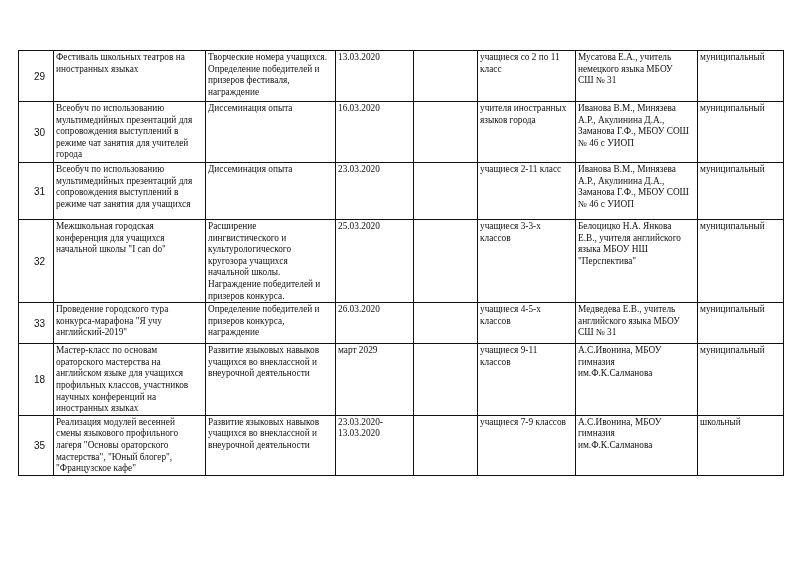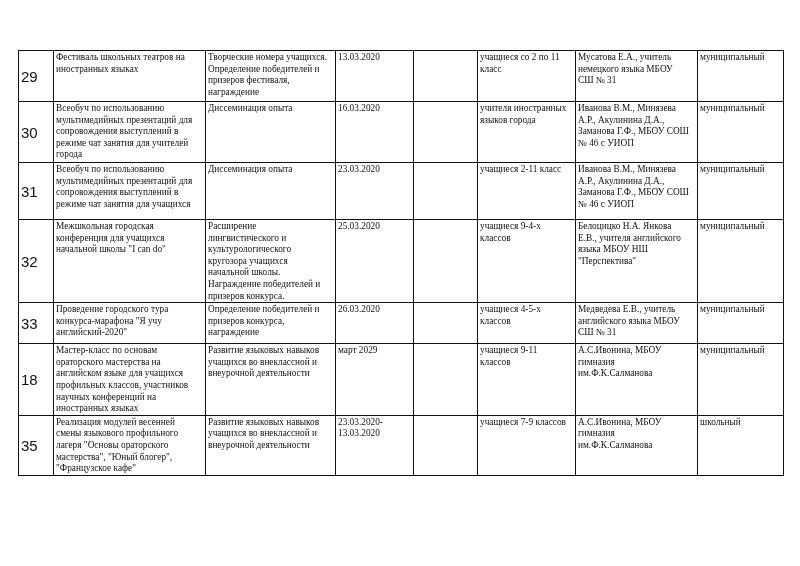--- a/index.html
+++ b/index.html
@@ -14,22 +14,22 @@
     }
     table.doc td {
       border: 1.5px solid #111;
       vertical-align: top;
       font-size: 9.3px;
       line-height: 11.6px;
       padding: 1px 8px 0 2px;
       word-wrap: break-word;
     }
     table.doc td.num {
-      vertical-align: middle; text-align: left;
-      font-family: "Liberation Sans", sans-serif; font-size: 15px;
+      vertical-align: middle; text-align: right;
+      font-family: "Liberation Sans", sans-serif; font-size: 10px;
     }
     col.c0 { width: 35px; }
     col.c1 { width: 152px; }
     col.c2 { width: 130px; }
     col.c3 { width: 78px; }
     col.c4 { width: 64px; }
     col.c5 { width: 98px; }
     col.c6 { width: 122px; }
     col.c7 { width: 86px; }
   </style>
@@ -78,27 +78,27 @@
         <td>учащиеся 2-11 класс</td>
         <td>Иванова В.М., Минязева А.Р., Акулинина Д.А., Заманова Г.Ф., МБОУ СОШ № 46 с УИОП</td>
         <td>муниципальный</td>
       </tr>
       <tr style="height: 75px;">
         <td class="num">32</td>
         <td>Межшкольная городская конференция для учащихся начальной школы "I can do"</td>
         <td>Расширение лингвистического и культурологического кругозора учащихся начальной школы. Награждение победителей и призеров конкурса.</td>
         <td>25.03.2020</td>
         <td></td>
-        <td>учащиеся 9-4-х классов</td>
+        <td>учащиеся 3-3-х классов</td>
         <td>Белоцицко Н.А. Янкова Е.В., учителя английского языка МБОУ НШ "Перспектива"</td>
         <td>муниципальный</td>
       </tr>
       <tr style="height: 41px;">
         <td class="num">33</td>
-        <td>Проведение городского тура конкурса-марафона "Я учу английский-2020"</td>
+        <td>Проведение городского тура конкурса-марафона "Я учу английский-2019"</td>
         <td>Определение победителей и призеров конкурса, награждение</td>
         <td>26.03.2020</td>
         <td></td>
         <td>учащиеся 4-5-х классов</td>
         <td>Медведева Е.В., учитель английского языка МБОУ СШ № 31</td>
         <td>муниципальный</td>
       </tr>
       <tr style="height: 70px;">
         <td class="num">18</td>
         <td>Мастер-класс по основам ораторского мастерства на английском языке для учащихся профильных классов, участников научных конференций на иностранных языках</td>

